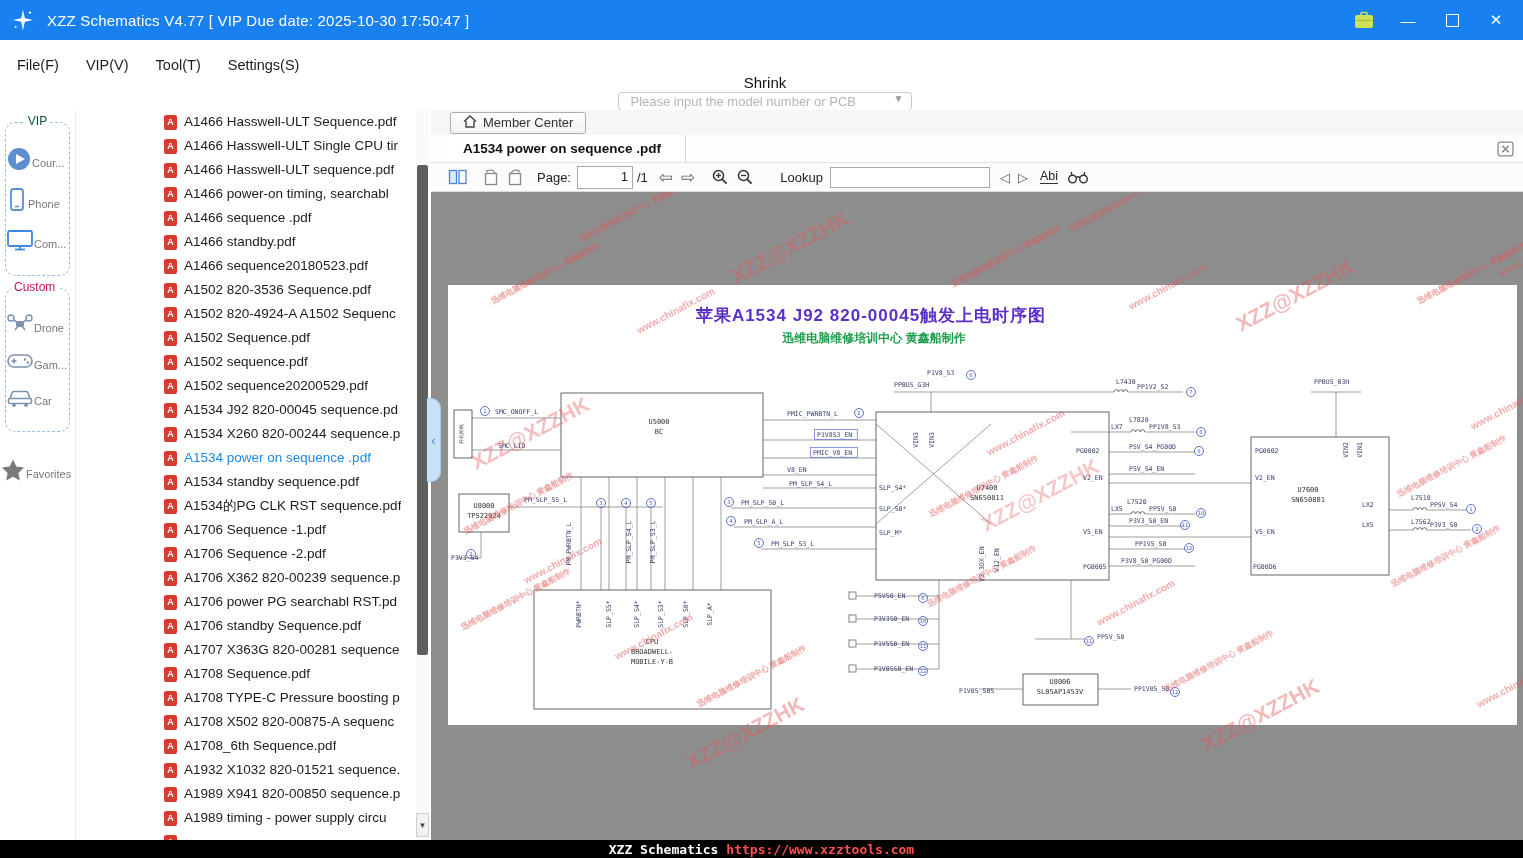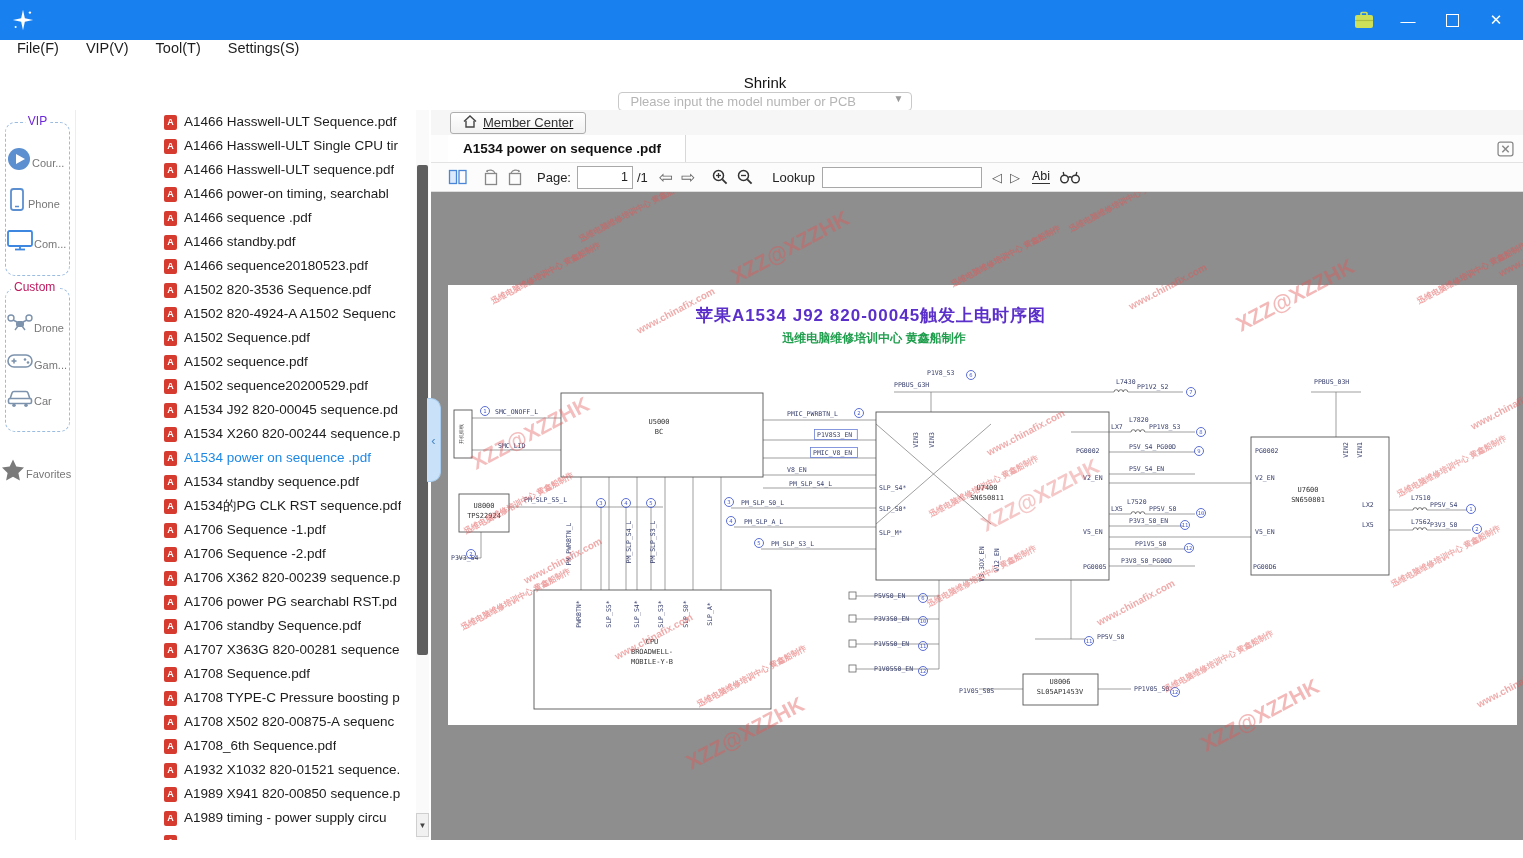--- a/index.html
+++ b/index.html
@@ -8,40 +8,40 @@
 
   
   .titlebar{position:absolute;top:0;left:0;right:0;height:40px;background:#1980f0;display:flex;align-items:center;color:#fff;}
   .titlebar .app-logo{margin:0 12px 0 11px;display:flex;align-items:center;}
   .titlebar .title{font-size:15px;letter-spacing:.2px;}
   .win-controls{margin-left:auto;display:flex;align-items:center;gap:18px;padding-right:14px;}
   .win-btn{width:26px;height:26px;display:flex;align-items:center;justify-content:center;font-size:15px;color:#fff;cursor:default;}
   .max-glyph{width:11px;height:11px;border:1.5px solid #fff;display:inline-block;}
 
   
-  .menubar{position:absolute;top:40px;left:0;right:0;height:33px;background:#fff;display:flex;align-items:flex-start;gap:27px;padding-left:17px;font-size:14.5px;color:#1d1d1d;}
+  .menubar{position:absolute;top:40px;left:0;right:0;height:33px;background:#fff;display:flex;align-items:flex-end;gap:27px;padding-left:17px;font-size:14.5px;color:#1d1d1d;}
   .menu-item{cursor:default;}
 
   
   .searchrow{position:absolute;top:73px;left:0;right:0;height:37px;display:flex;align-items:center;border-bottom:1px solid #15803d;background:#fff;flex-direction:column;}
   .shrink-btn{margin-left:7px;background:none;border:none;font-size:15px;color:#111;font-family:inherit;}
   .search-box{position:relative;margin-left:6px;width:292px;height:28px;border:1px solid #c9c9c9;border-radius:4px;display:flex;align-items:flex-start;background:#fff;}
   .search-box input{border:none;outline:none;flex:1;margin:0 20px 0 10px;font-size:13px;color:#333;font-family:inherit;background:transparent;}
   .search-box input::placeholder{color:#b5b5b5;}
   .search-box .chev{position:absolute;right:7px;color:#9a9a9a;font-size:10px;}
   .search-btn{margin-left:9px;width:46px;height:29px;background:#1e86f0;border:1px solid #0f6fd6;border-radius:4px;display:flex;align-items:center;justify-content:center;}
 
   
   .main{position:absolute;top:110px;left:0;right:0;bottom:18px;display:flex;}
 
   
   .icon-sidebar{width:75px;border-right:1px solid #ededed;position:relative;background:#fff;flex:none;}
   .side-group{border:1.5px dashed #9abce0;border-radius:10px;margin:12px 5px 0 5px;position:relative;padding:12px 0 8px 0;}
   .side-group .grp-label{position:absolute;top:-9px;background:#fff;padding:0 3px;font-size:12px;}
-  .grp-label.center{left:50%;transform:translateX(-50%);color:#6d28d9;}
+  .grp-label.center{left:50%;transform:translateX(-50%);color:#14532d;}
   .grp-label.left{left:5px;color:#be185d;}
   .side-item{display:flex;flex-direction:row;align-items:center;margin:11px 0;}
   .side-item .lbl{font-size:11px;color:#777;margin-top:4px;white-space:nowrap;}
   .fav-item{margin-top:26px;}
 
   
   .file-panel{width:355px;position:relative;background:#fff;flex:none;overflow:hidden;}
   .file-list{position:absolute;top:0;left:0;right:16px;bottom:0;overflow:hidden;}
   .file-row{height:24px;line-height:24px;padding-left:88px;white-space:nowrap;overflow:hidden;font-size:13.5px;color:#1c1c1c;display:flex;align-items:center;cursor:default;}
   .file-row.selected .fname{color:#1E88E5;}
@@ -49,21 +49,21 @@
   .fname{overflow:hidden;white-space:nowrap;}
   .vscroll{position:absolute;top:0;right:2px;bottom:0;width:13px;background:#fafafa;}
   .vscroll .thumb{position:absolute;top:55px;height:490px;left:1px;right:1px;background:#5f5f5f;border-radius:2px;}
   .vscroll .down-btn{position:absolute;bottom:3px;left:0;right:0;height:22px;background:#f1f1f1;border:1px solid #cfcfcf;display:flex;align-items:center;justify-content:center;font-size:8px;color:#444;}
 
   
   .collapse-handle{position:absolute;left:427px;top:398px;width:13px;height:82px;background:#c9e2f9;border:1px solid #a9cdf0;border-left:none;border-radius:0 10px 10px 0;display:flex;align-items:center;justify-content:center;color:#4d86c8;font-size:13px;z-index:5;}
 
   
   .content{flex:1;display:flex;flex-direction:column;min-width:0;background:#fff;}
-  .member-row{height:25px;background:#f6f6f6;display:flex;align-items:center;padding-left:19px;flex:none;text-decoration:underline;}
+  .member-row{height:25px;background:#f6f6f6;display:flex;align-items:center;padding-left:19px;flex:none;}
   .member-btn{height:22px;display:flex;align-items:center;gap:6px;background:linear-gradient(#fff,#f1f1f1);border:1px solid #aeaeae;border-radius:3px;padding:0 12px;font-size:13px;color:#333;font-family:inherit;}
   .tab-row{height:27px;border-bottom:1px solid #e3e3e3;display:flex;align-items:center;background:#fdfdfd;flex:none;}
   .tab{margin-left:17px;padding:0 24px 0 15px;height:100%;display:flex;align-items:center;font-size:13.5px;font-weight:bold;color:#111;border-right:1px solid #d8d8d8;background:#fff;}
   .close-all{margin-left:auto;margin-right:9px;display:flex;align-items:center;}
   .pdf-toolbar{height:28px;border-bottom:1px solid #ddd;display:flex;align-items:center;padding-left:17px;background:#fcfcfc;flex:none;font-size:13px;color:#222;}
   .tb-ic{display:flex;align-items:center;justify-content:center;}
   .page-input{width:48px;height:19px;border:1px solid #a8a8a8;font-size:12.5px;text-align:right;padding-right:4px;font-family:inherit;color:#222;}
   .lookup-input{width:150px;height:19px;border:1px solid #a8a8a8;font-size:12.5px;padding:0 4px;font-family:inherit;color:#222;}
   .glyph-btn{color:#666;font-size:17px;line-height:1;}
   .tri-btn{color:#555;font-size:13px;line-height:1;}
@@ -82,20 +82,21 @@
 <div class="app">
 
   <div class="titlebar">
     <span class="app-logo">
       <svg width="24" height="24" viewBox="0 0 26 26">
           <path d="M13 2 L15 11 L24 13 L15 15 L13 24 L11 15 L2 13 L11 11 Z" fill="#fff"></path>
           <circle cx="20.5" cy="5" r="1.3" fill="#fff"></circle>
           <circle cx="5" cy="20.5" r="1.1" fill="#fff"></circle>
         </svg>
     </span>
+    <span class="title">XZZ Schematics V4.77 [ VIP Due date: 2025-10-30 17:50:47 ]</span>
     <div class="win-controls">
       <span class="win-btn">
         <svg width="20" height="18" viewBox="0 0 20 18">
             <path d="M7 4 V2.5 Q7 1.5 8 1.5 L12 1.5 Q13 1.5 13 2.5 V4" fill="none" stroke="#cde05a" stroke-width="1.6"></path>
             <rect x="1" y="4" width="18" height="13" rx="2" fill="#cde05a"></rect>
             <line x1="1" y1="9.5" x2="19" y2="9.5" stroke="#a8bd42" stroke-width="1.2"></line>
           </svg>
       </span>
       <span class="win-btn">—</span>
       <span class="win-btn">
@@ -389,21 +390,21 @@
               <line x1="7.5" y1="5" x2="7.5" y2="10" stroke="#333" stroke-width="1.3"></line>
             </svg>
         </span>
         <span class="tb-ic" style="margin-left:7px">
           <svg width="18" height="18" viewBox="0 0 18 18">
               <circle cx="7.5" cy="7.5" r="5" fill="none" stroke="#333" stroke-width="1.5"></circle>
               <line x1="11.3" y1="11.3" x2="15.6" y2="15.6" stroke="#333" stroke-width="1.8"></line>
               <line x1="5" y1="7.5" x2="10" y2="7.5" stroke="#333" stroke-width="1.3"></line>
             </svg>
         </span>
-        <span style="margin-left:18px">Lookup</span>
+        <span style="margin-left:26px">Lookup</span>
         <input class="lookup-input" style="margin-left: 7px;" value="">
         <span class="tri-btn" style="margin-left:10px">◁</span>
         <span class="tri-btn" style="margin-left:8px">▷</span>
         <span class="abi" style="margin-left:12px">Abi</span>
         <span class="tb-ic" style="margin-left:9px">
           <svg width="22" height="14" viewBox="0 0 22 14">
               <circle cx="5.5" cy="9" r="3.8" fill="none" stroke="#333" stroke-width="1.4"></circle>
               <circle cx="16.5" cy="9" r="3.8" fill="none" stroke="#333" stroke-width="1.4"></circle>
               <path d="M9.2 7.5 Q11 6 12.8 7.5" fill="none" stroke="#333" stroke-width="1.3"></path>
               <line x1="4.2" y1="2" x2="5" y2="5.3" stroke="#333" stroke-width="1.3"></line>
@@ -645,13 +646,17 @@
             <text x="735" y="500" font-size="8" font-weight="bold" fill="#e25555" fill-opacity="0.5" transform="rotate(-28 735 500)">迅维电脑维修培训中心 黄鑫船制作</text>
             <text x="150" y="50" font-size="8" font-weight="bold" fill="#e25555" fill-opacity="0.5" transform="rotate(-28 150 50)">迅维电脑维修培训中心 黄鑫船制作</text>
             <text x="640" y="40" font-size="8" font-weight="bold" fill="#e25555" fill-opacity="0.5" transform="rotate(-28 640 40)">迅维电脑维修培训中心 黄鑫船制作</text>
           </svg>
       </div>
     </div>
   </div>
 
   <div class="collapse-handle">‹</div>
 
+  <div class="statusbar">
+    <span>XZZ Schematics</span>
+    <span class="url">https://www.xzztools.com</span>
+  </div>
 </div>
 
 </body></html>

